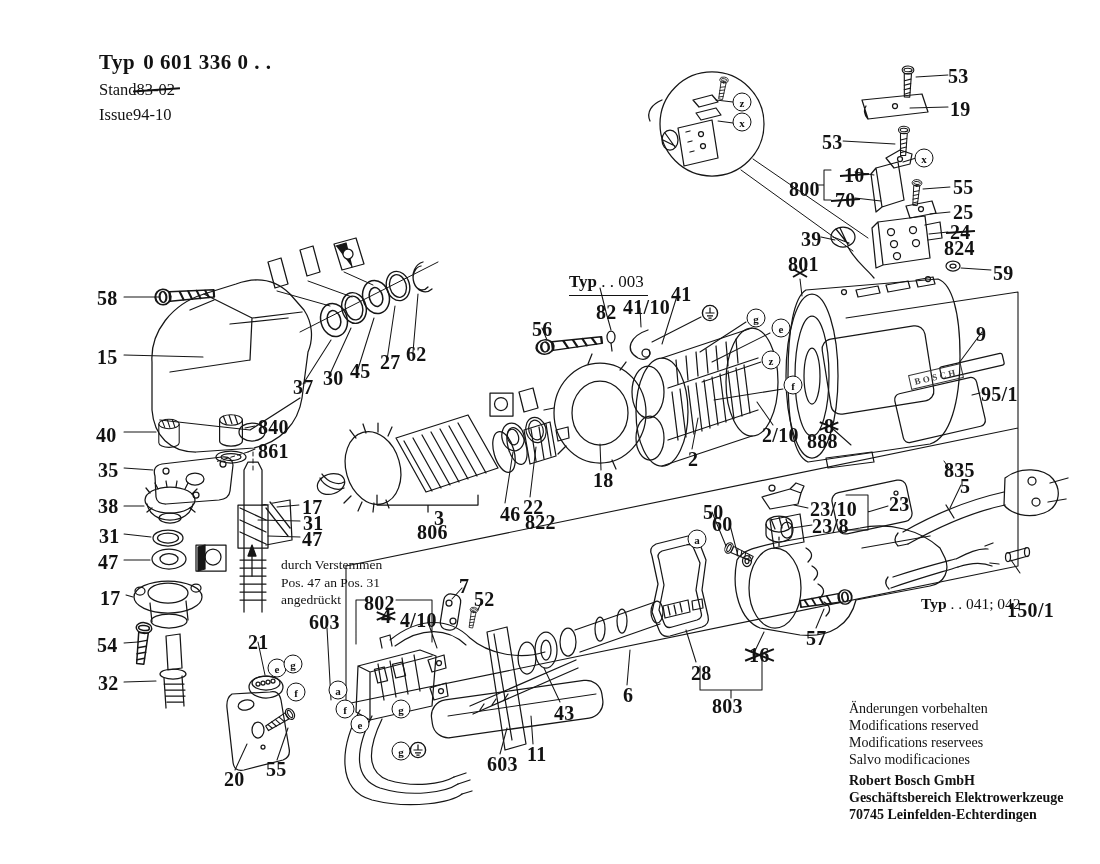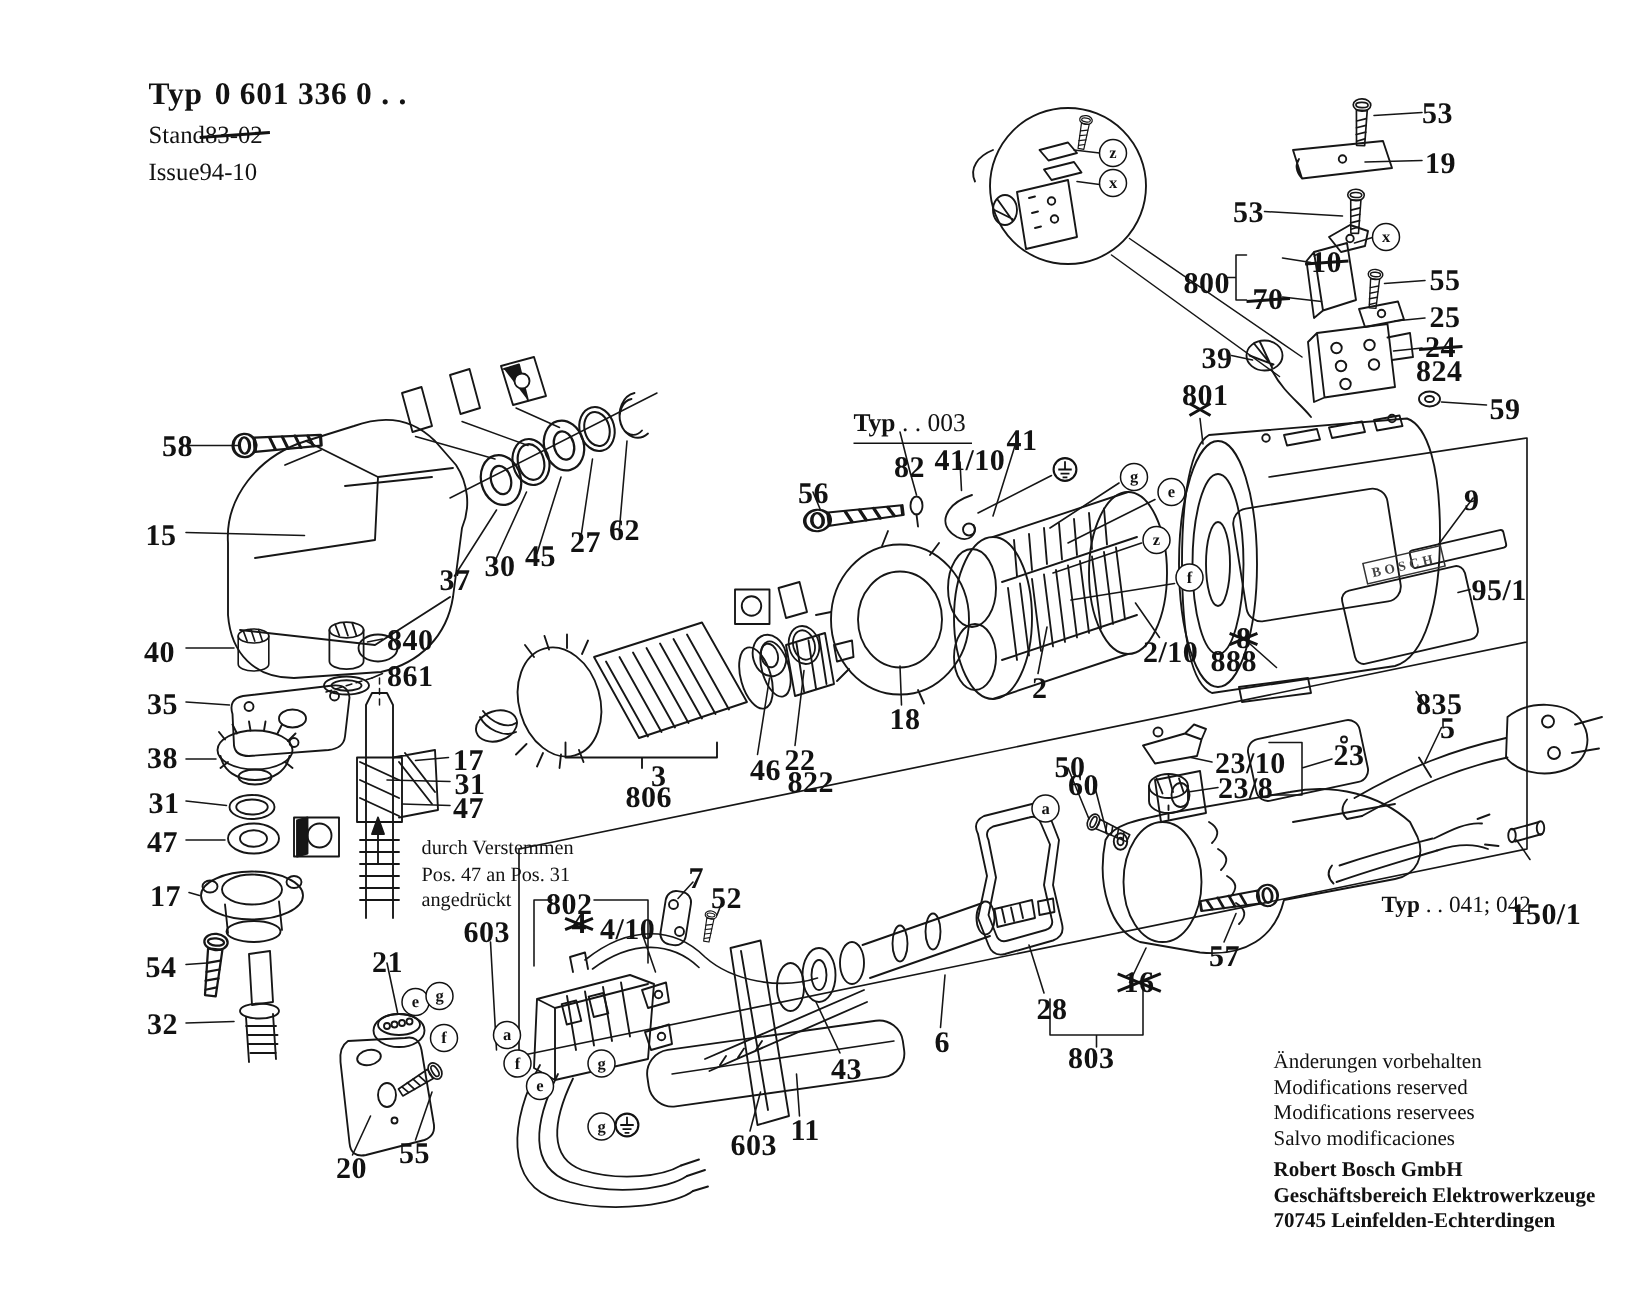--- a/index.html
+++ b/index.html
@@ -410,21 +410,21 @@
       <div class="">Modifications reserved</div>
       <div class="">Modifications reservees</div>
       <div class="">Salvo modificaciones</div>
       <div class="gap"></div>
       <div class="bold">Robert Bosch GmbH</div>
       <div class="bold">Geschäftsbereich Elektrowerkzeuge</div>
       <div class="bold">70745 Leinfelden-Echterdingen</div>
     </div>
 
   <div id="labels-layer">
-      <div class="lbl" style="left: 108px; top: 288px;">58</div>
+      <div class="lbl" style="left: 97px; top: 288px;">58</div>
       <div class="lbl" style="left: 97px; top: 347px;">15</div>
       <div class="lbl" style="left: 293px; top: 377px;">37</div>
       <div class="lbl" style="left: 323px; top: 368px;">30</div>
       <div class="lbl" style="left: 350px; top: 361px;">45</div>
       <div class="lbl" style="left: 380px; top: 352px;">27</div>
       <div class="lbl" style="left: 406px; top: 344px;">62</div>
       <div class="lbl" style="left: 96px; top: 425px;">40</div>
       <div class="lbl" style="left: 258px; top: 417px;">840</div>
       <div class="lbl" style="left: 258px; top: 441px;">861</div>
       <div class="lbl" style="left: 98px; top: 460px;">35</div>
@@ -450,21 +450,21 @@
       <div class="lbl" style="left: 688px; top: 449px;">2</div>
       <div class="lbl" style="left: 762px; top: 425px;">2/10</div>
       <div class="lbl" style="left: 532px; top: 319px;">56</div>
       <div class="lbl" style="left: 596px; top: 302px;">82</div>
       <div class="lbl" style="left: 623px; top: 297px;">41/10</div>
       <div class="lbl" style="left: 671px; top: 284px;">41</div>
       <div class="lbl" style="left: 948px; top: 66px;">53</div>
       <div class="lbl" style="left: 950px; top: 99px;">19</div>
       <div class="lbl" style="left: 822px; top: 132px;">53</div>
       <div class="lbl" style="left: 789px; top: 179px;">800</div>
-      <div class="lbl sh" style="left: 874px; top: 165px;">10</div>
+      <div class="lbl sh" style="left: 844px; top: 165px;">10</div>
       <div class="lbl sh" style="left: 835px; top: 190px;">70</div>
       <div class="lbl" style="left: 953px; top: 177px;">55</div>
       <div class="lbl" style="left: 953px; top: 202px;">25</div>
       <div class="lbl sh" style="left: 950px; top: 222px;">24</div>
       <div class="lbl" style="left: 944px; top: 238px;">824</div>
       <div class="lbl" style="left: 801px; top: 229px;">39</div>
       <div class="lbl" style="left: 788px; top: 254px;">801</div>
       <div class="lbl" style="left: 993px; top: 263px;">59</div>
       <div class="lbl" style="left: 976px; top: 324px;">9</div>
       <div class="lbl" style="left: 981px; top: 384px;">95/1</div>

